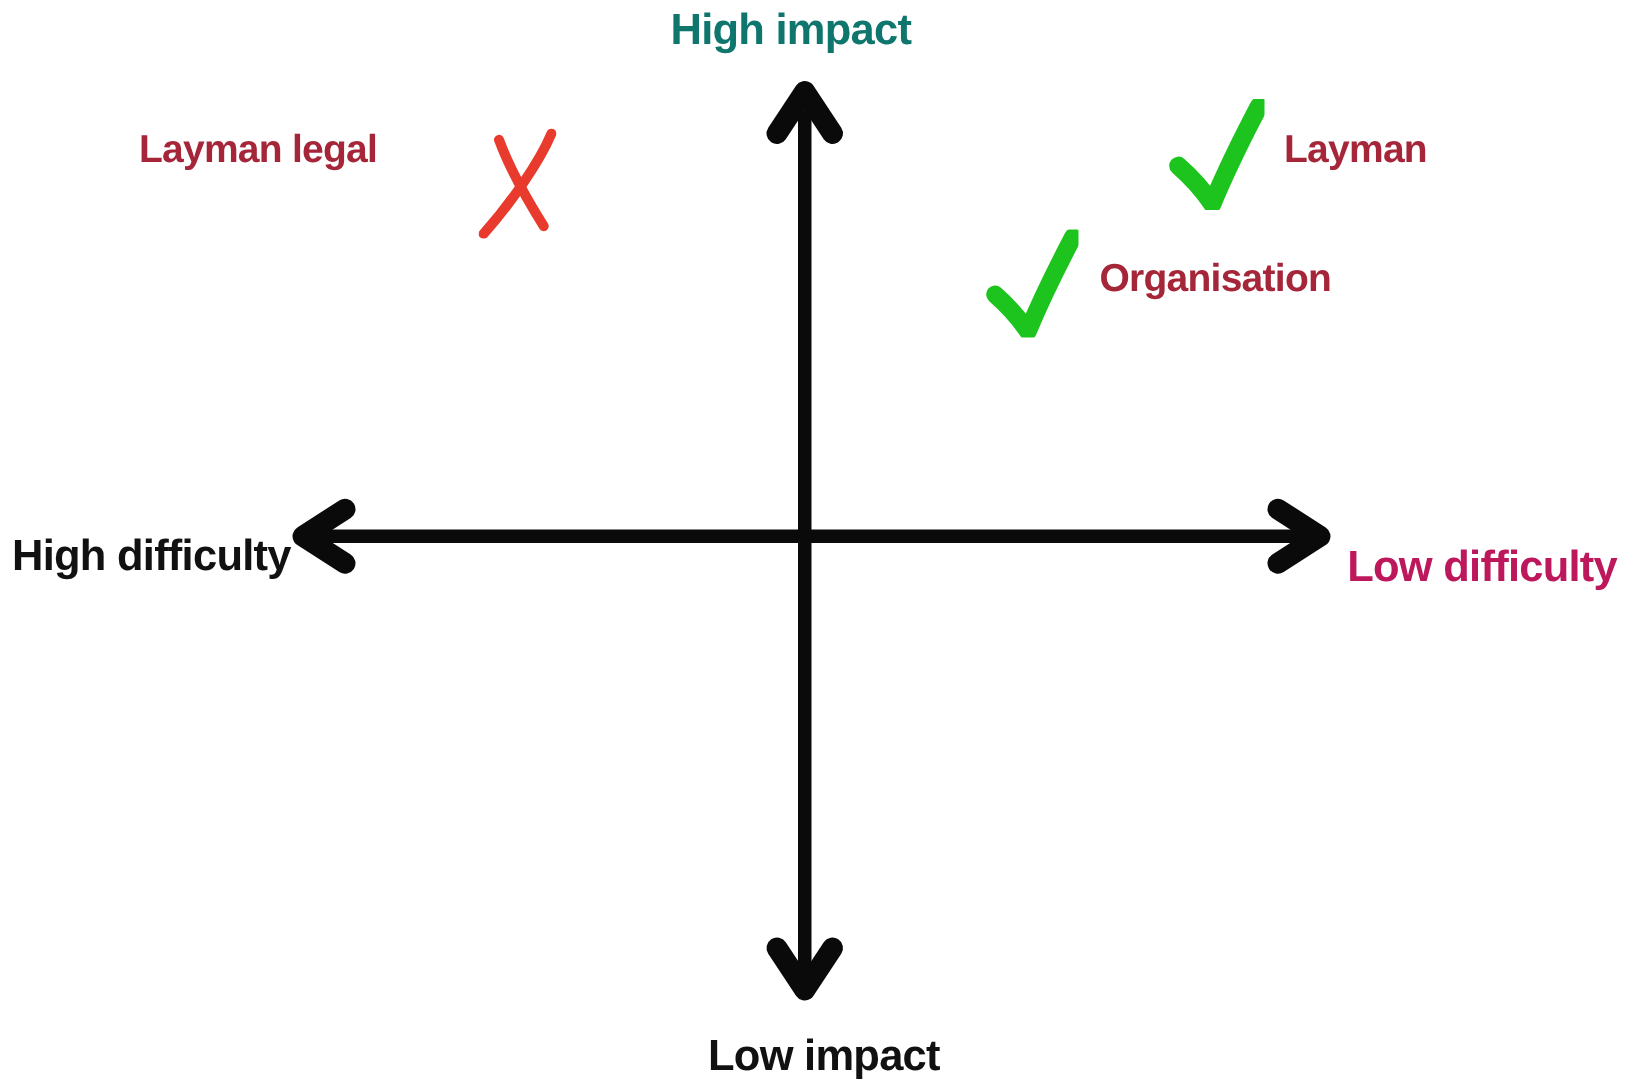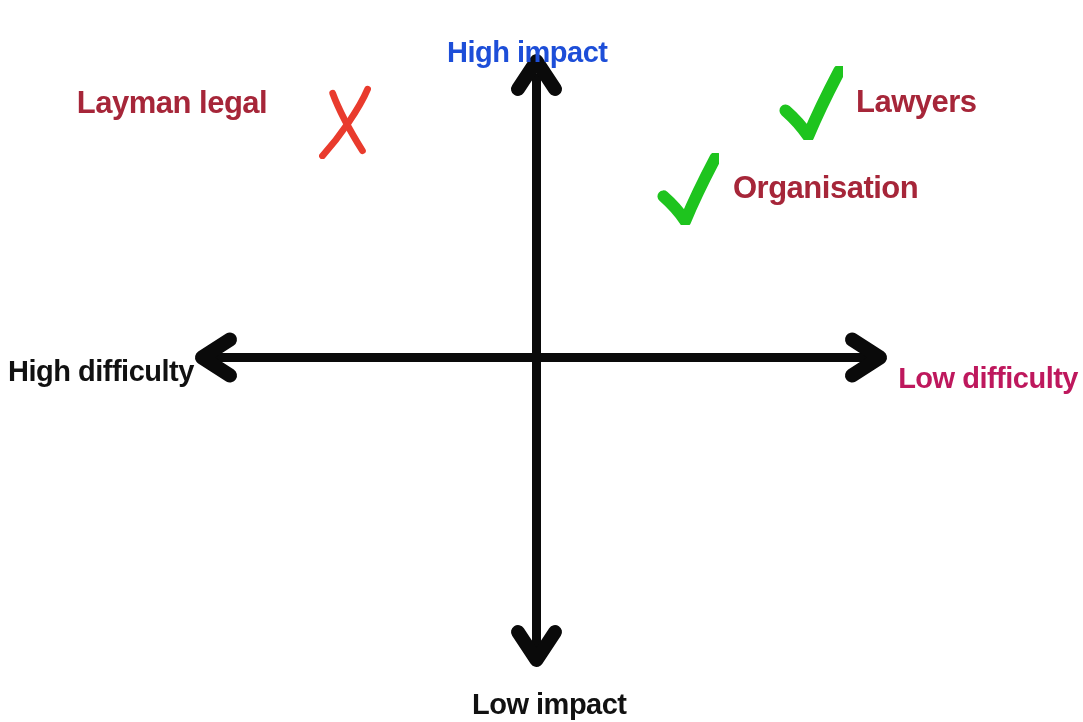--- a/index.html
+++ b/index.html
@@ -19,21 +19,21 @@
   }
   .abs { position: absolute; }
   .axis-label {
     font-size: 29px;
     font-weight: bold;
     letter-spacing: -0.5px;
     white-space: nowrap;
     color: #111111;
   }
   .item-label {
-    font-size: 31px;
+    font-size: 26px;
     font-weight: bold;
     letter-spacing: -0.5px;
     white-space: nowrap;
   }
   .layman-block {
     width: 292px;
     text-align: center;
     line-height: 1.28;
   }
   svg { display: block; }
@@ -48,40 +48,40 @@
     <line x1="536.5" y1="74" x2="536.5" y2="649" stroke-width="9" stroke-linecap="butt" stroke="#0a0a0a"></line>
 
     <line x1="213" y1="357.5" x2="869" y2="357.5" stroke-width="9" stroke-linecap="butt" stroke="#0a0a0a"></line>
 
     <path d="M518 89 L536.5 61 L555 89" fill="none" stroke-width="14" stroke-linecap="round" stroke-linejoin="round" stroke="#0a0a0a"></path>
     <path d="M518 632 L536.5 660 L555 632" fill="none" stroke-width="14" stroke-linecap="round" stroke-linejoin="round" stroke="#0a0a0a"></path>
     <path d="M230 339.5 L202 357.5 L230 375.5" fill="none" stroke-width="14" stroke-linecap="round" stroke-linejoin="round" stroke="#0a0a0a"></path>
     <path d="M852 339.5 L880 357.5 L852 375.5" fill="none" stroke-width="14" stroke-linecap="round" stroke-linejoin="round" stroke="#0a0a0a"></path>
   </svg>
 
-  <div class="abs axis-label" style="left: 447px; top: 4px; color: #1d4ed8; margin-top: 32px;">High impact</div>
+  <div class="abs axis-label" style="left: 447px; top: 4px; color: #0f766e;">High impact</div>
 
   <div class="abs axis-label" style="left: 472px; top: 688px; color: rgb(17, 17, 17);">Low impact</div>
 
   <div class="abs axis-label" style="left: 8px; top: 343px; color: rgb(17, 17, 17); margin-top: 12px;">High difficulty</div>
 
   <div class="abs axis-label" style="right: 5px; top: 362px; color: #be185d; text-align: center;">Low difficulty</div>
 
   <div class="abs item-label layman-block" style="left: 26px; top: 83px; color: rgb(166, 38, 57);">
     <div>Layman legal</div>
   </div>
 
   <svg class="abs" style="left:319px; top:85px;" width="52" height="74" viewBox="0 0 50 72">
     <path d="M13 8 C20 27 32 48 42 64" fill="none" stroke-width="6.5" stroke-linecap="round" stroke="#e93b2d"></path>
     <path d="M47 4 C39 23 20 50 3 69" fill="none" stroke-width="6.5" stroke-linecap="round" stroke="#e93b2d"></path>
   </svg>
 
   <svg class="abs" style="left:779px; top:66px;" width="64" height="74" viewBox="0 0 68 78">
     <path d="M7 47 C15 54 25 65 31 74 C41 50 54 24 64 5" fill="none" stroke-width="13" stroke-linecap="round" stroke-linejoin="round" stroke="#1ec41e"></path>
   </svg>
-  <div class="abs item-label" style="left: 856px; top: 84px; color: rgb(166, 38, 57);">Lawyers</div>
+  <div class="abs item-label" style="left: 856px; top: 84px; color: rgb(166, 38, 57);">Layman</div>
 
   <svg class="abs" style="left:657px; top:153px;" width="62" height="72" viewBox="0 0 68 78">
     <path d="M7 47 C15 54 25 65 31 74 C41 50 54 24 64 5" fill="none" stroke-width="13" stroke-linecap="round" stroke-linejoin="round" stroke="#1ec41e"></path>
   </svg>
   <div class="abs item-label" style="left: 733px; top: 170px; color: rgb(166, 38, 57); text-align: right;">Organisation</div>
 
 </div>
 
 </body></html>

